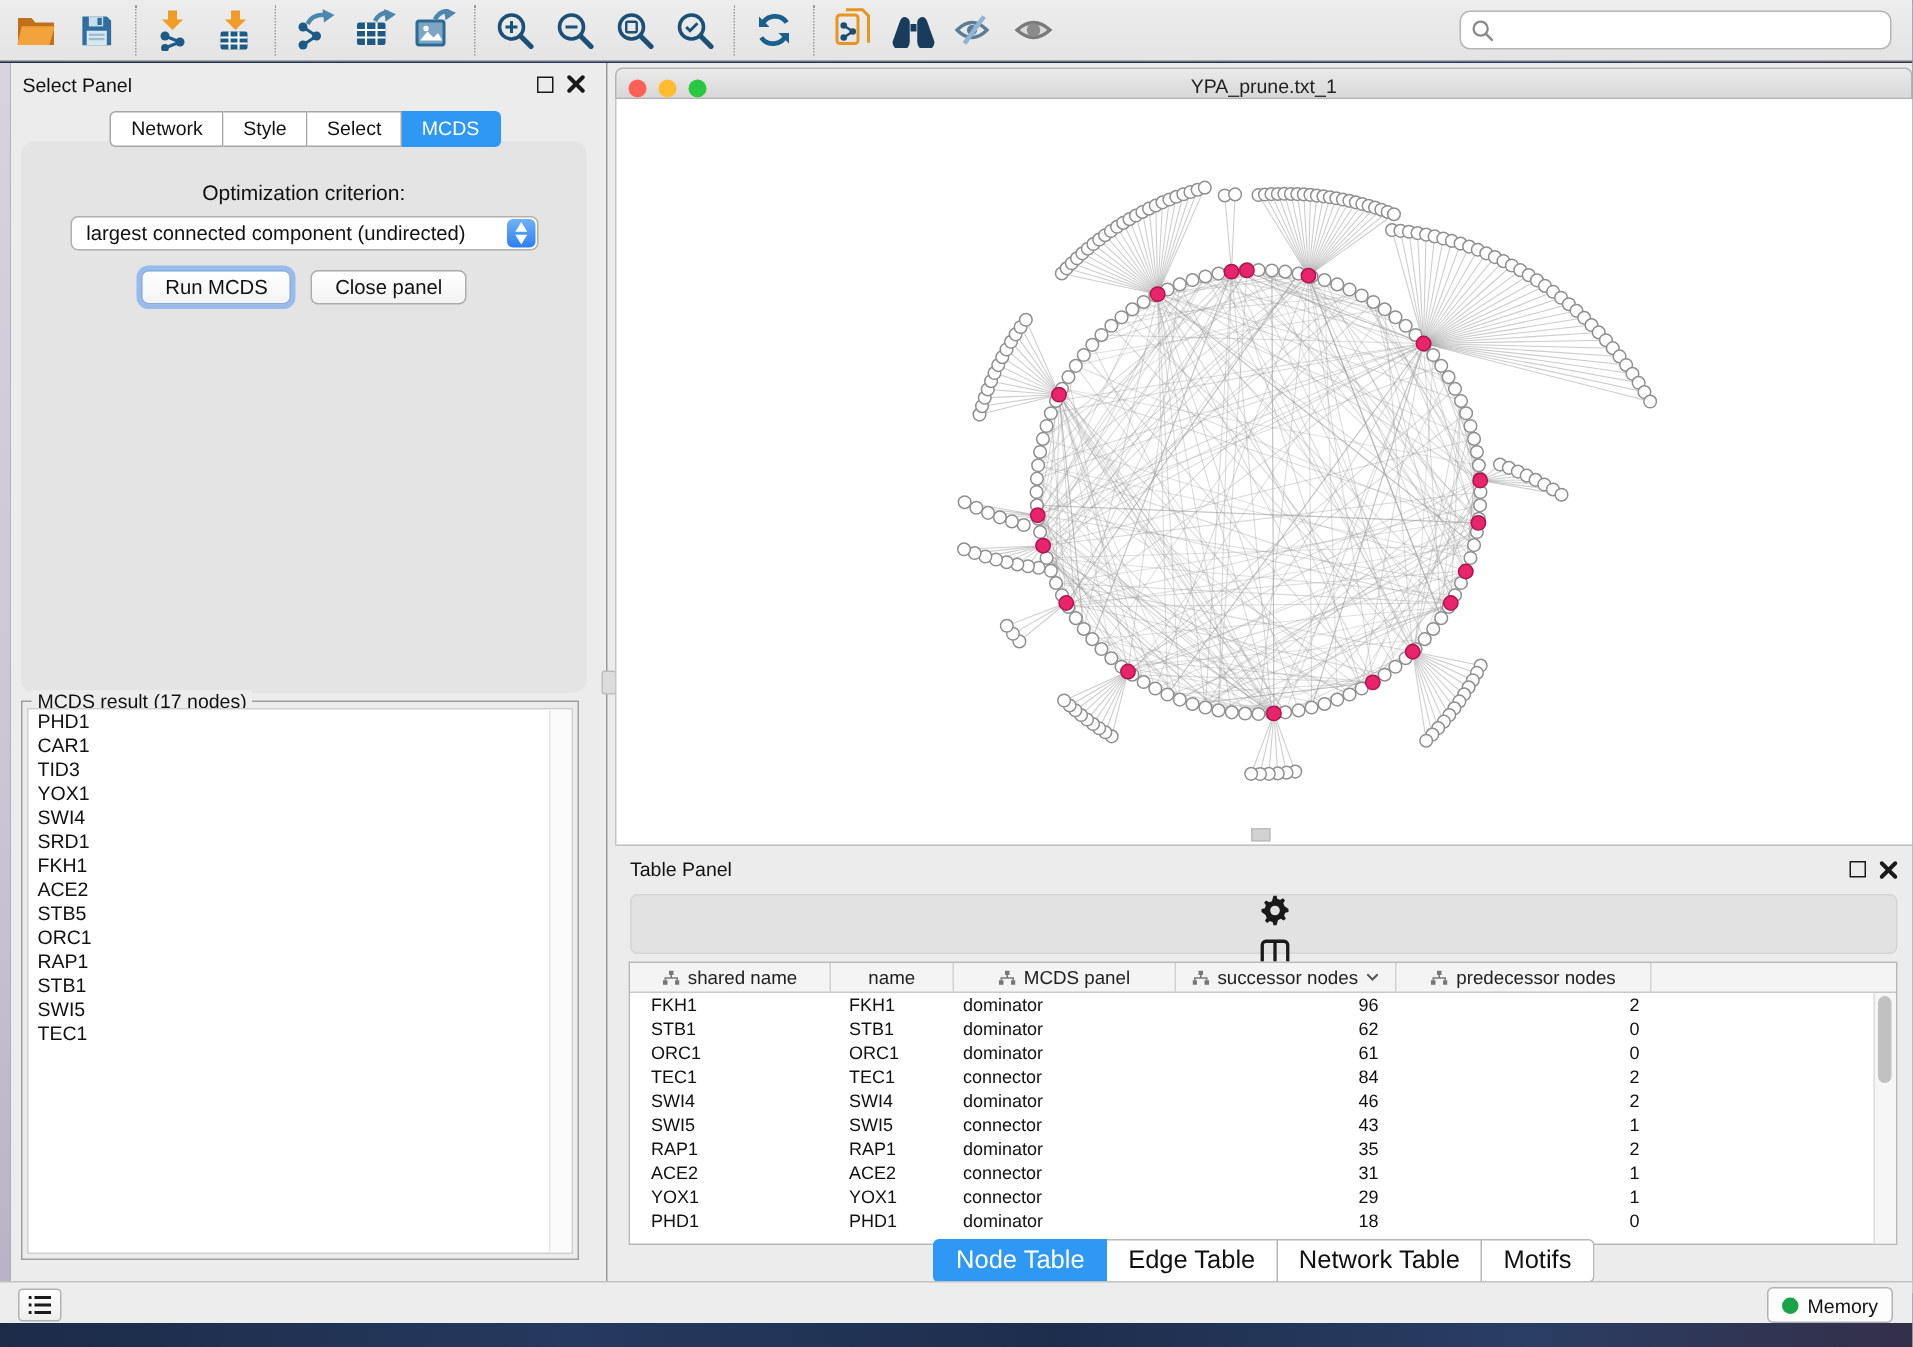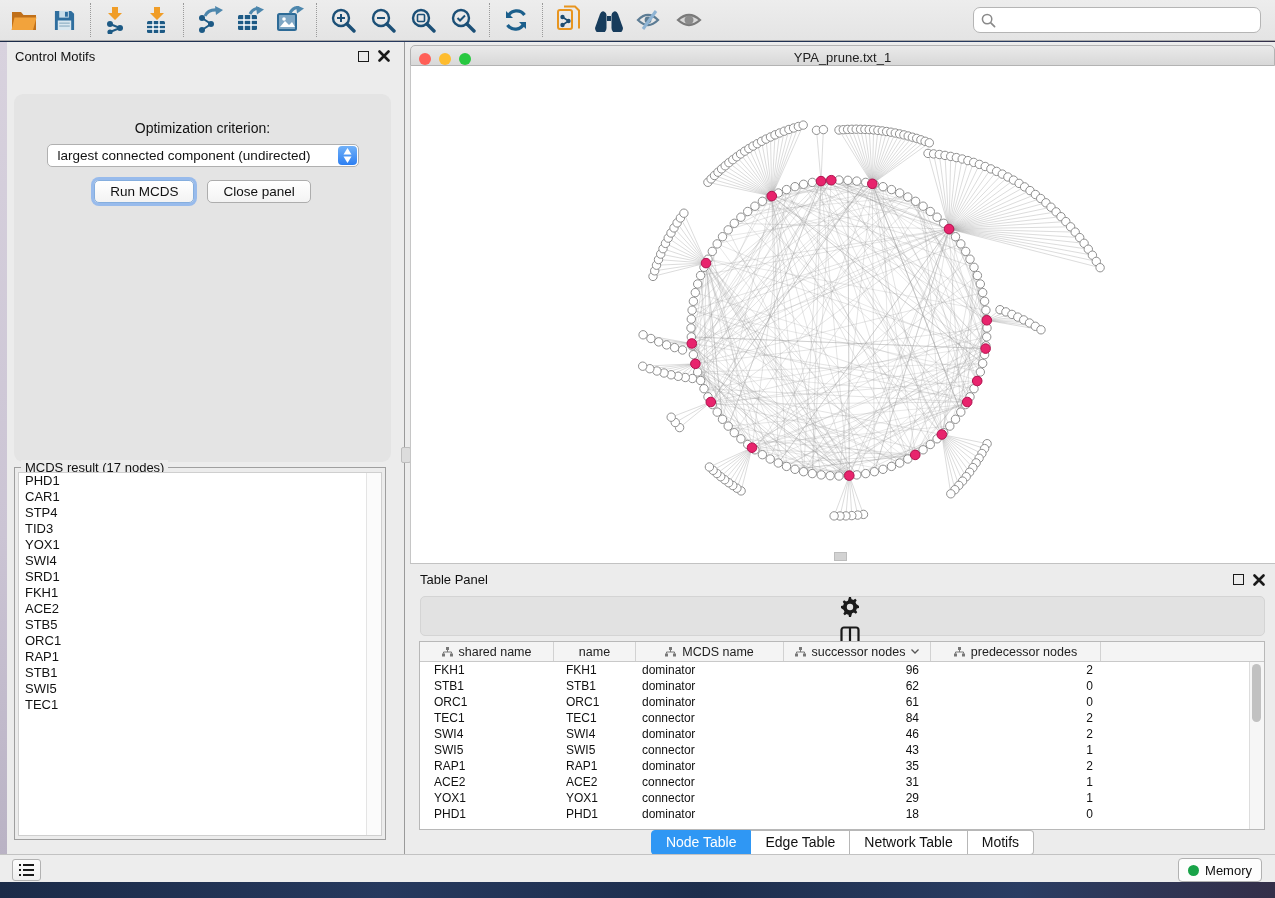--- a/index.html
+++ b/index.html
@@ -80,21 +80,21 @@
   .th{display:flex;align-items:center;justify-content:center;gap:6px;border-right:1px solid #d2d2d2;box-sizing:border-box;
     font-size:12.5px;color:#222;text-align:right;}
   .c0{width:134px;} .c1{width:82px;} .c2{width:148px;} .c3{width:147px;} .c4{width:170px;}
   .trow{display:flex;height:16px;align-items:center;}
   .tcell{font-size:12px;color:#111;box-sizing:border-box;white-space:nowrap;}
   .tcell.c0{padding-left:14px;} .tcell.c1{padding-left:12px;} .tcell.c2{padding-left:6px;}
   .tcell.c3{text-align:right;padding-right:12px;} .tcell.c4{text-align:right;padding-right:8px;}
   .t-scroll{position:absolute;right:0;top:20px;bottom:0;width:14px;background:#f6f6f6;border-left:1px solid #ddd;}
   .t-thumb{position:absolute;left:2px;top:2px;width:9px;height:58px;background:#c1c1c1;border-radius:5px;}
   .tp-tabs{position:absolute;left:0;bottom:7px;width:100%;display:flex;justify-content:center;}
-  .tp-tab{background:#fff;border:1px solid #b7b7b7;border-left:none;padding:3px 14px 4px;font-size:14px;color:#111;}
+  .tp-tab{background:#fff;border:1px solid #b7b7b7;border-left:none;padding:3px 14px 4px;font-size:17px;color:#111;}
   .tp-tab:first-child{border-left:1px solid #b7b7b7;border-radius:4px 0 0 4px;}
   .tp-tab:last-child{border-radius:0 4px 4px 0;}
   .tp-tab.active{background:#2f97f4;border-color:#2f97f4;color:#fff;}
 
   
   .status-bar{position:absolute;left:0;top:854px;width:1275px;height:28px;background:#ededed;border-top:1px solid #c2c2c2;box-sizing:border-box;}
   .listbtn{position:absolute;left:12px;top:4px;width:27px;height:20px;background:linear-gradient(#fdfdfd,#efefef);
     border:1px solid #b2b2b2;border-radius:3px;display:flex;align-items:center;justify-content:center;}
   .membtn{position:absolute;right:13px;top:3px;height:22px;background:#fdfdfd;border:1px solid #b2b2b2;border-radius:4px;
     display:flex;align-items:center;gap:6px;padding:0 9px;font-size:13px;color:#111;}
@@ -252,29 +252,35 @@
         <path d="M10.5 10.5 L14.5 14.5" stroke="#8a8a8a" stroke-width="1.8" stroke-linecap="round"></path>
       </svg>
       <input type="text" placeholder="" style="">
     </div>
   </div>
 
   <div class="left-strip"></div>
 
   <div class="control-panel">
     <div class="panel-title-row">
-      <span class="panel-title">Control Motifs</span>
+      <span class="panel-title">Select Panel</span>
       <span class="panel-win-icons">
         <span class="float-ic"></span>
         <svg class="close-ic" viewBox="0 0 12 12">
           <path d="M1.5 1.5 L10.5 10.5 M10.5 1.5 L1.5 10.5" stroke="#1a1a1a" stroke-width="2.6" stroke-linecap="round"></path>
         </svg>
       </span>
     </div>
 
+    <div class="cp-tabs">
+      <div class="cp-tab">Network</div>
+      <div class="cp-tab">Style</div>
+      <div class="cp-tab">Select</div>
+      <div class="cp-tab active">MCDS</div>
+    </div>
 
     <div class="cp-card">
       <div class="opt-label">Optimization criterion:</div>
       <div class="dropdown">
         <span class="dd-text">largest connected component (undirected)</span>
         <span class="dd-stepper">
           <svg width="9" height="7" viewBox="0 0 9 7">
               <path d="M4.5 0 L8.5 6.5 H0.5 z" fill="#fff"></path>
             </svg>
           <svg width="9" height="7" viewBox="0 0 9 7">
@@ -287,21 +293,20 @@
         <button class="cbtn">Close panel</button>
       </div>
     </div>
 
     <div class="result-group">
       <span class="result-legend">MCDS result (17 nodes)</span>
       <div class="result-list">
 
       <div class="mcds-item">PHD1</div>
           <div class="mcds-item">CAR1</div>
-          <div class="mcds-item">STP4</div>
           <div class="mcds-item">TID3</div>
           <div class="mcds-item">YOX1</div>
           <div class="mcds-item">SWI4</div>
           <div class="mcds-item">SRD1</div>
           <div class="mcds-item">FKH1</div>
           <div class="mcds-item">ACE2</div>
           <div class="mcds-item">STB5</div>
           <div class="mcds-item">ORC1</div>
           <div class="mcds-item">RAP1</div>
           <div class="mcds-item">STB1</div>
@@ -1148,21 +1153,21 @@
           <div class="th c1">
             <span>name</span>
           </div>
           <div class="th c2">
             <svg width="11" height="10" viewBox="0 0 11 10">
               <rect x="4" y="0" width="3" height="3" fill="#777"></rect>
                 <rect x="0" y="6.5" width="3" height="3" fill="#777"></rect>
                 <rect x="8" y="6.5" width="3" height="3" fill="#777"></rect>
               <path d="M5.5 3 v2 M1.5 6.5 v-1.5 h8 v1.5" stroke="#777" fill="none"></path>
             </svg>
-            <span>MCDS name</span>
+            <span>MCDS panel</span>
           </div>
           <div class="th c3">
             <svg width="11" height="10" viewBox="0 0 11 10">
               <rect x="4" y="0" width="3" height="3" fill="#777"></rect>
                 <rect x="0" y="6.5" width="3" height="3" fill="#777"></rect>
                 <rect x="8" y="6.5" width="3" height="3" fill="#777"></rect>
               <path d="M5.5 3 v2 M1.5 6.5 v-1.5 h8 v1.5" stroke="#777" fill="none"></path>
             </svg>
             <span>successor nodes</span>
             <svg width="8" height="5" viewBox="0 0 8 5">

